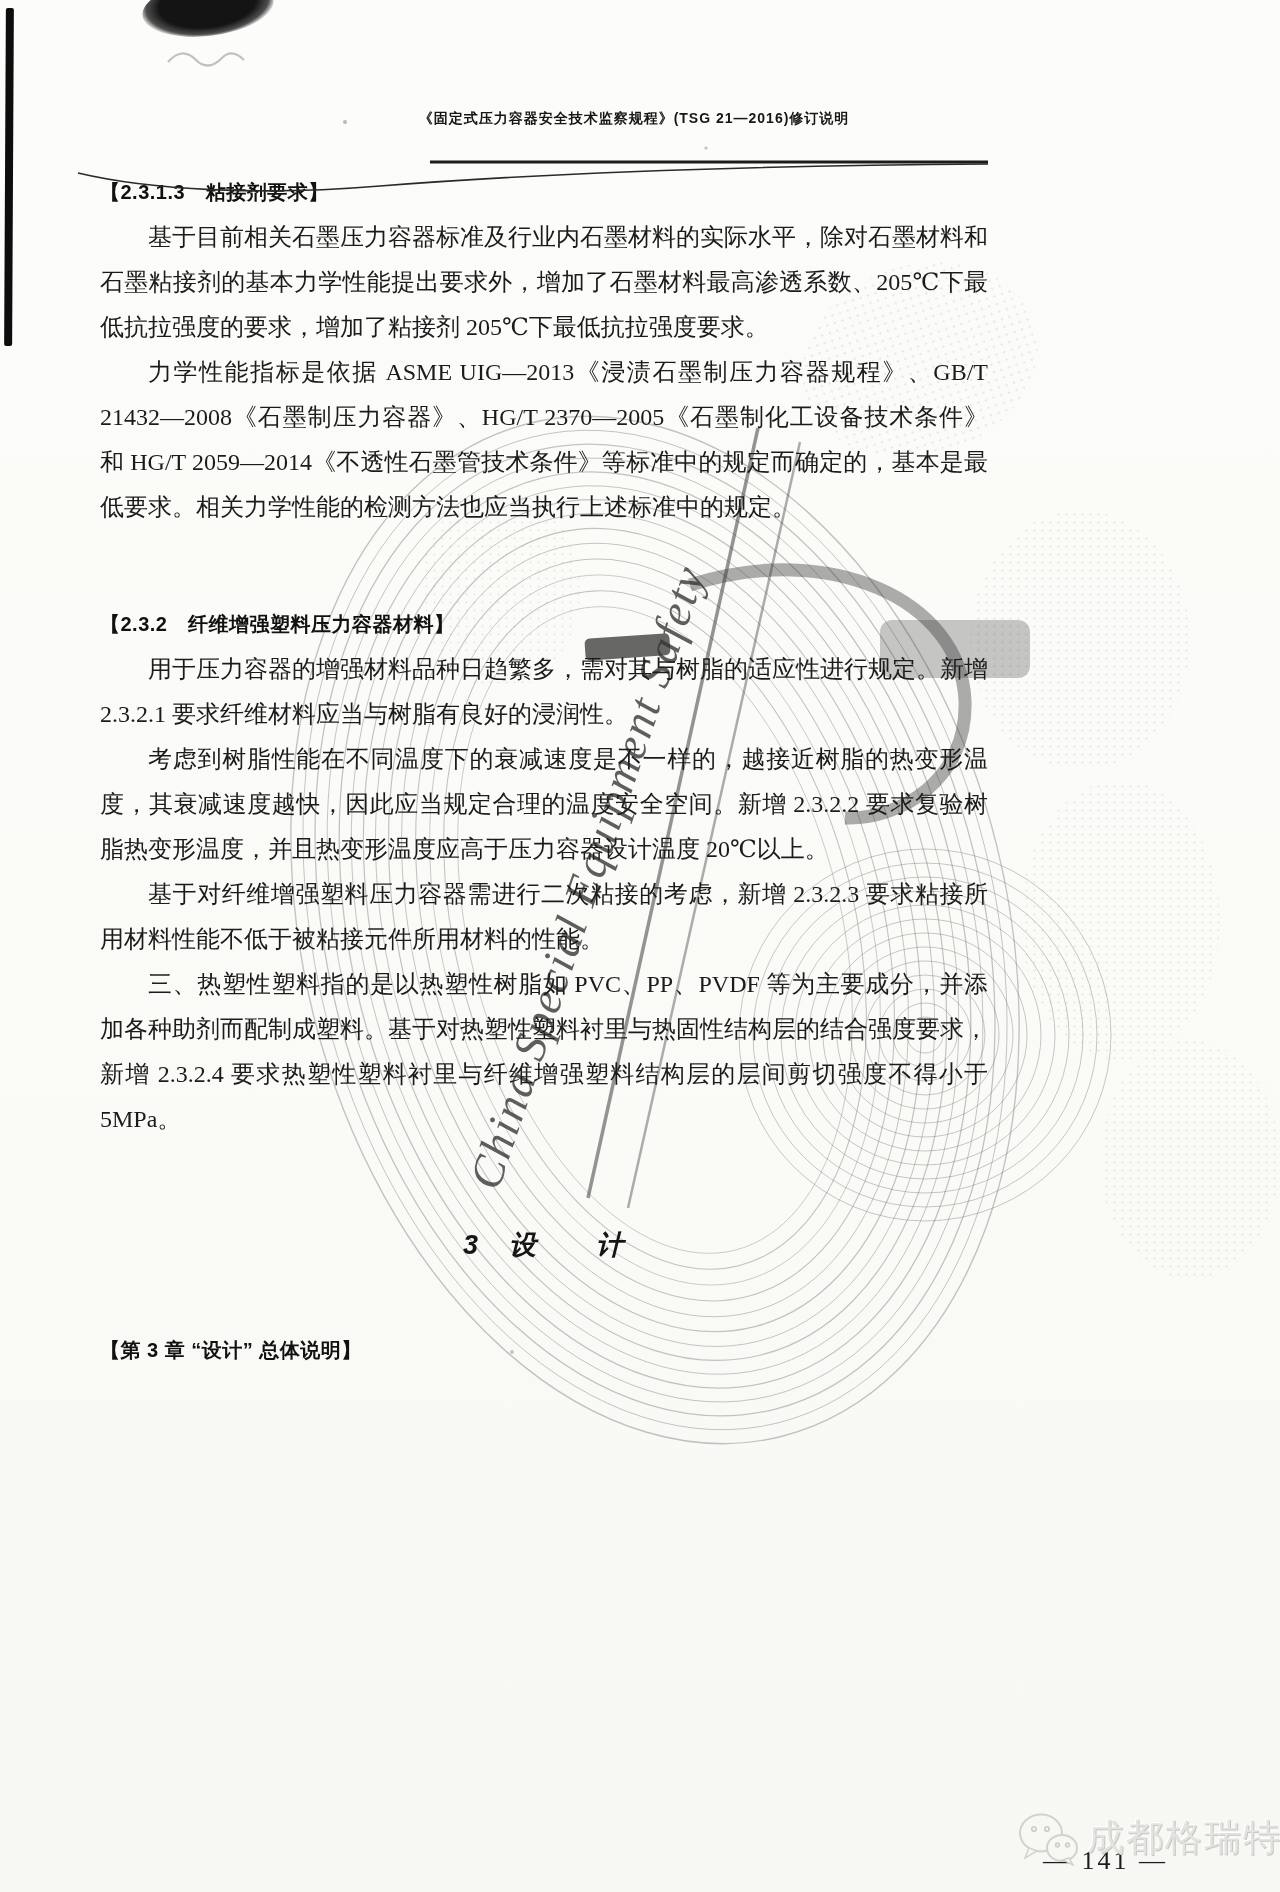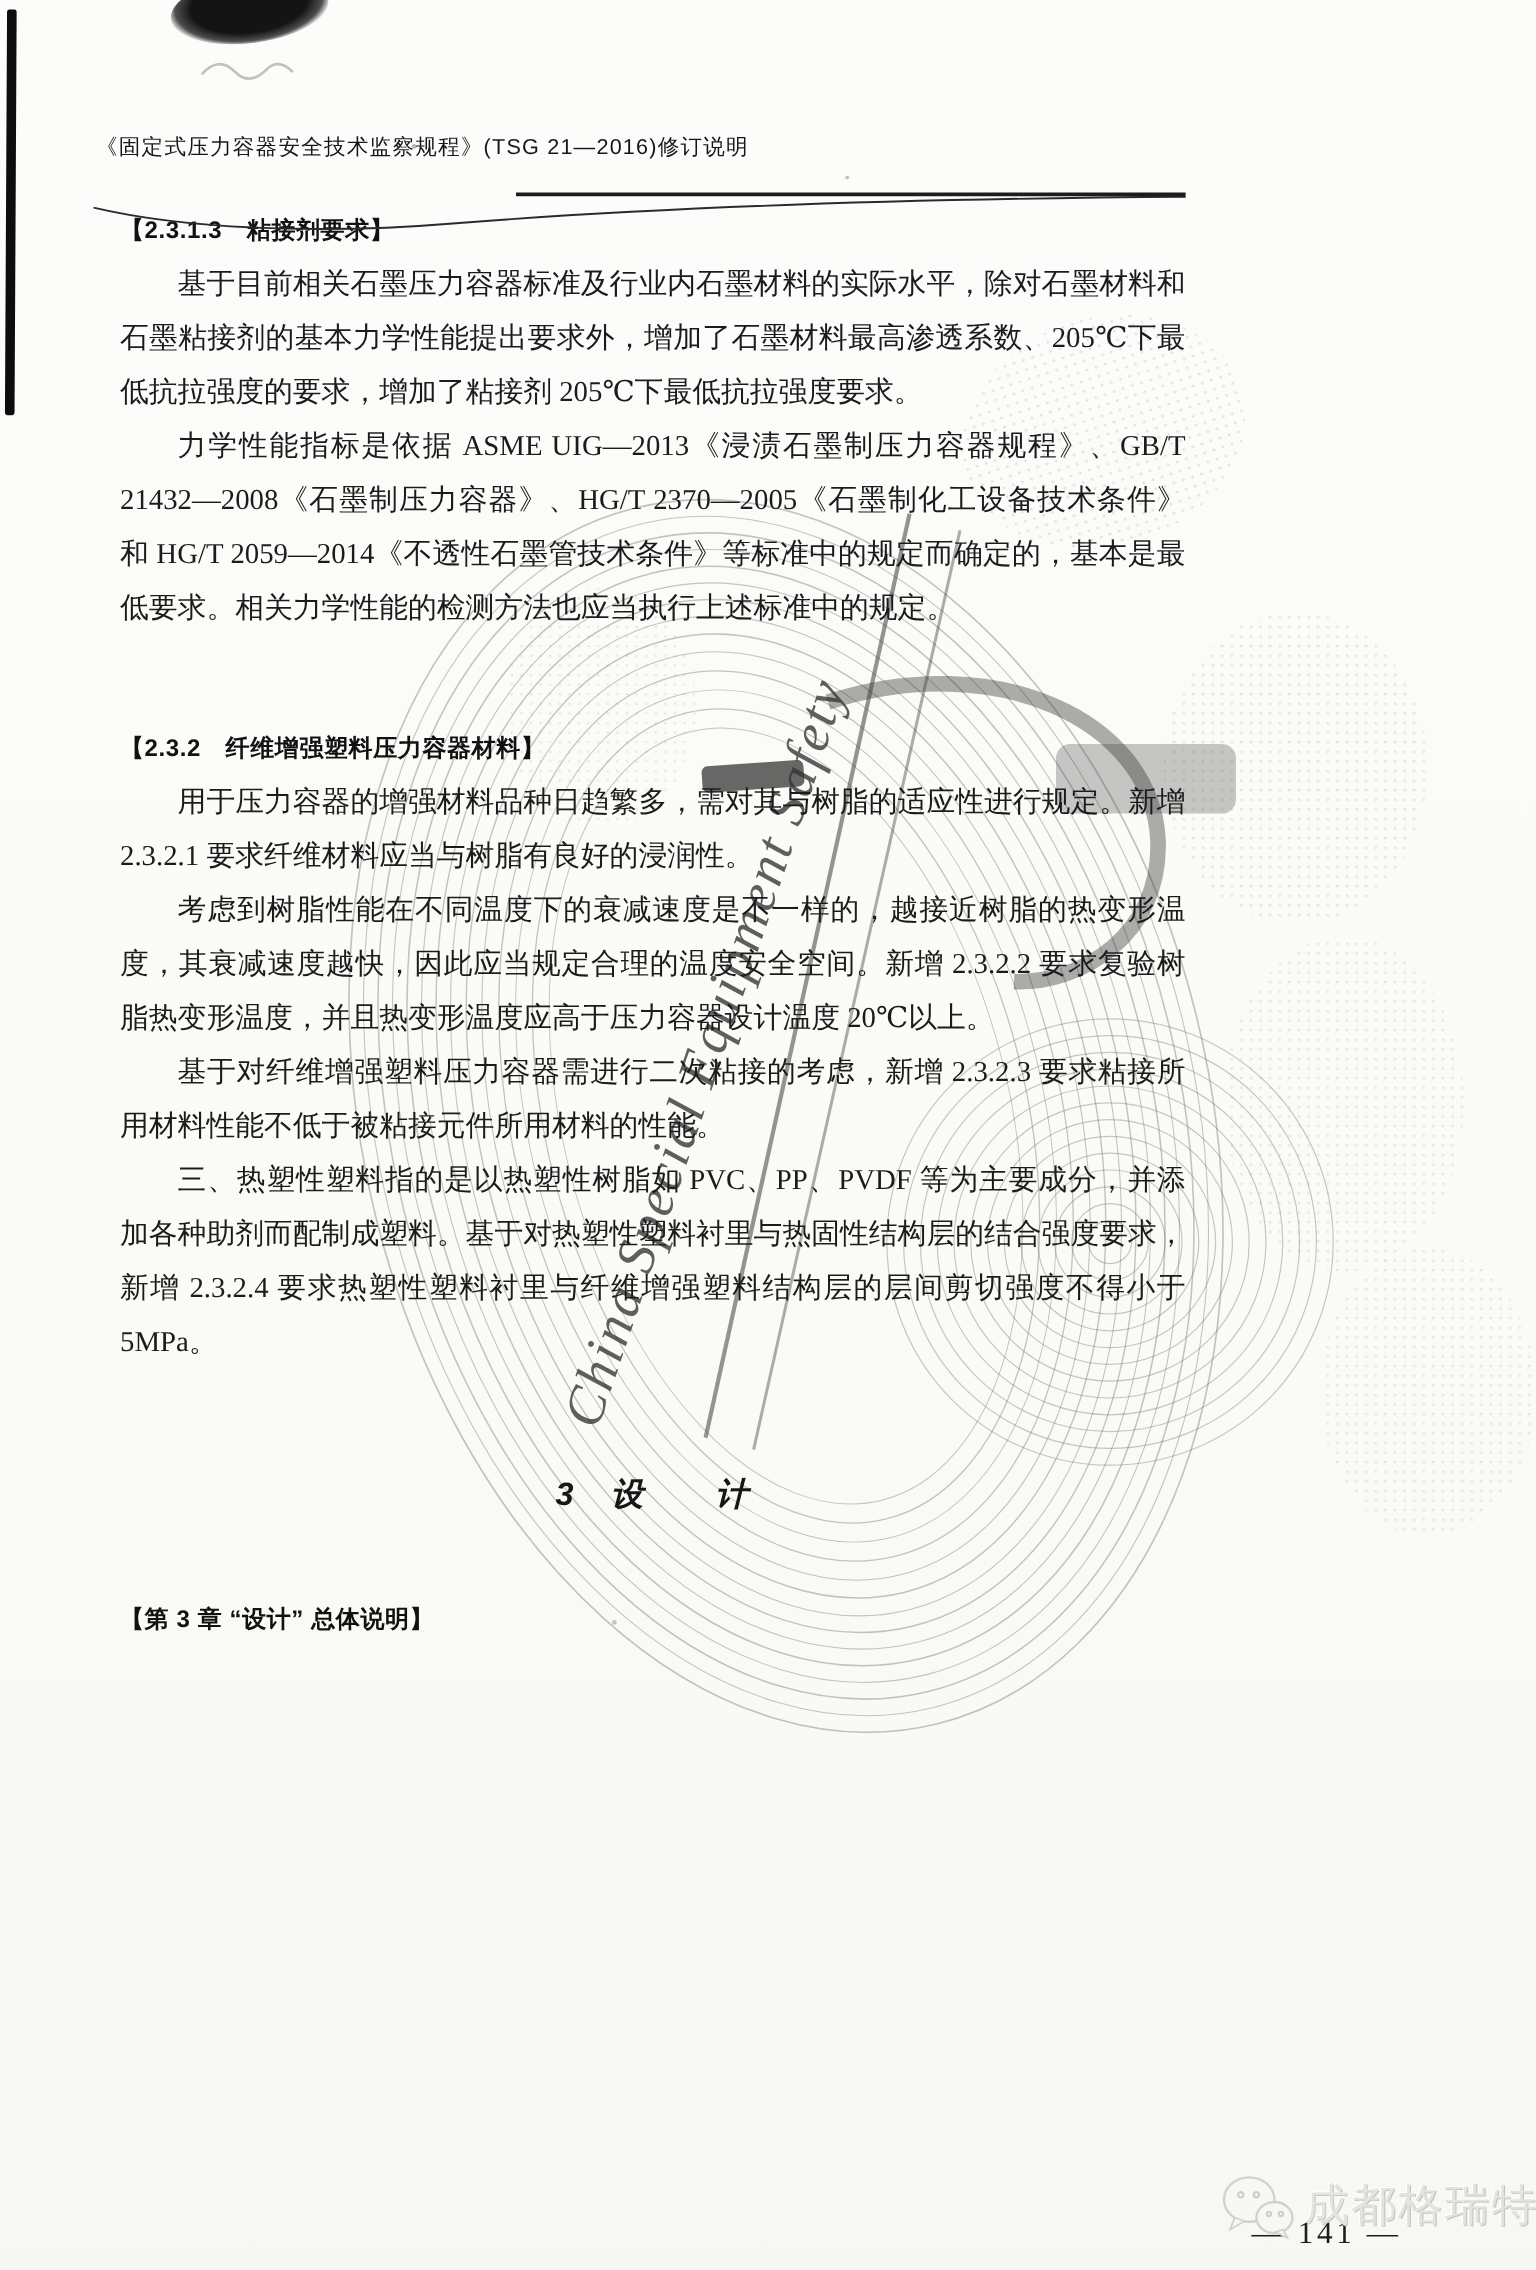--- a/index.html
+++ b/index.html
@@ -19,23 +19,23 @@
     position:absolute; left:142px; top:-20px; width:132px; height:56px;
     background:radial-gradient(ellipse at 50% 42%, #141414 0 52%, rgba(20,20,20,.75) 66%, transparent 74%);
     border-radius:50%; transform:rotate(-7deg);
   }
   .svg-layer { position:absolute; inset:0; pointer-events:none; }
   .wm { z-index:1; }
   .art { z-index:3; }
   
   .doc-header {
     position:absolute; top:110px; left:80px; right:92px; z-index:2;
-    text-align:left;
+    text-align:center;
     font-family:"Liberation Sans","DejaVu Sans",sans-serif;
-    font-weight:400; font-size:18px; letter-spacing:1px; color:#161616;
+    font-weight:700; font-size:14px; letter-spacing:1px; color:#161616;
   }
   
   .content {
     position:absolute; left:100px; top:170px; width:888px; z-index:2;
     font-size:24px; line-height:45px; text-align:justify; text-justify:inter-ideograph;
   }
   .content p { margin:0; text-indent:2em; }
   .sec-title {
     margin:0; font-family:"Liberation Sans","DejaVu Sans",sans-serif;
     font-weight:700; font-size:20px; line-height:45px; letter-spacing:.5px; color:#111;

